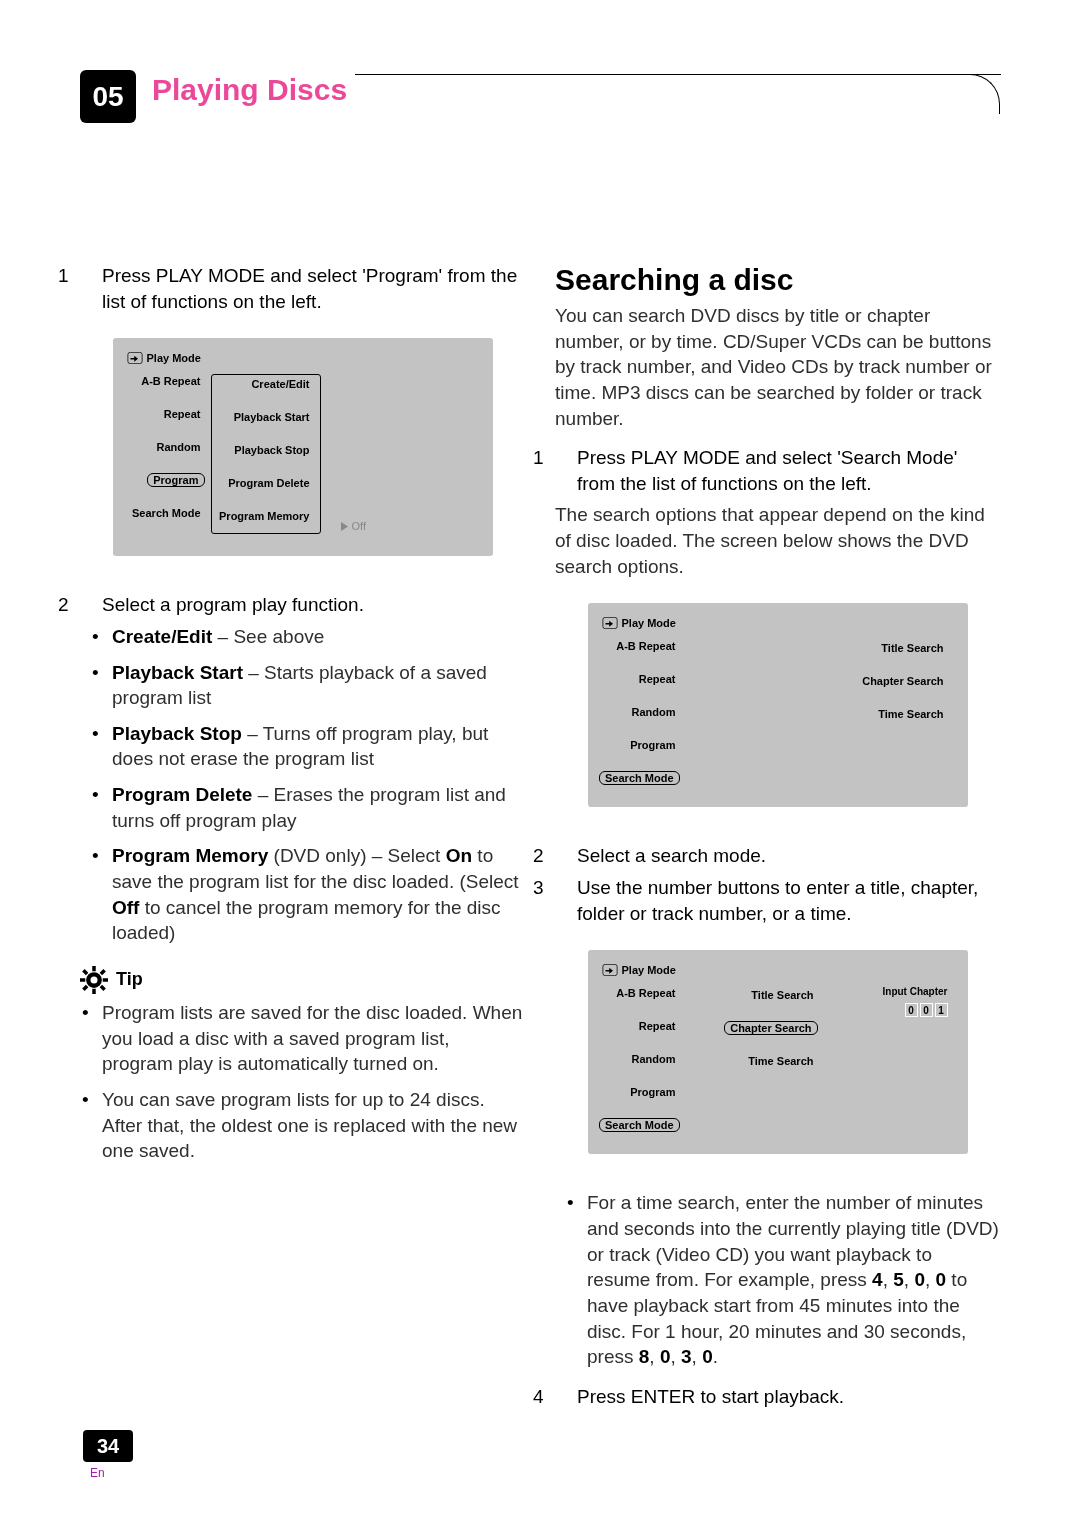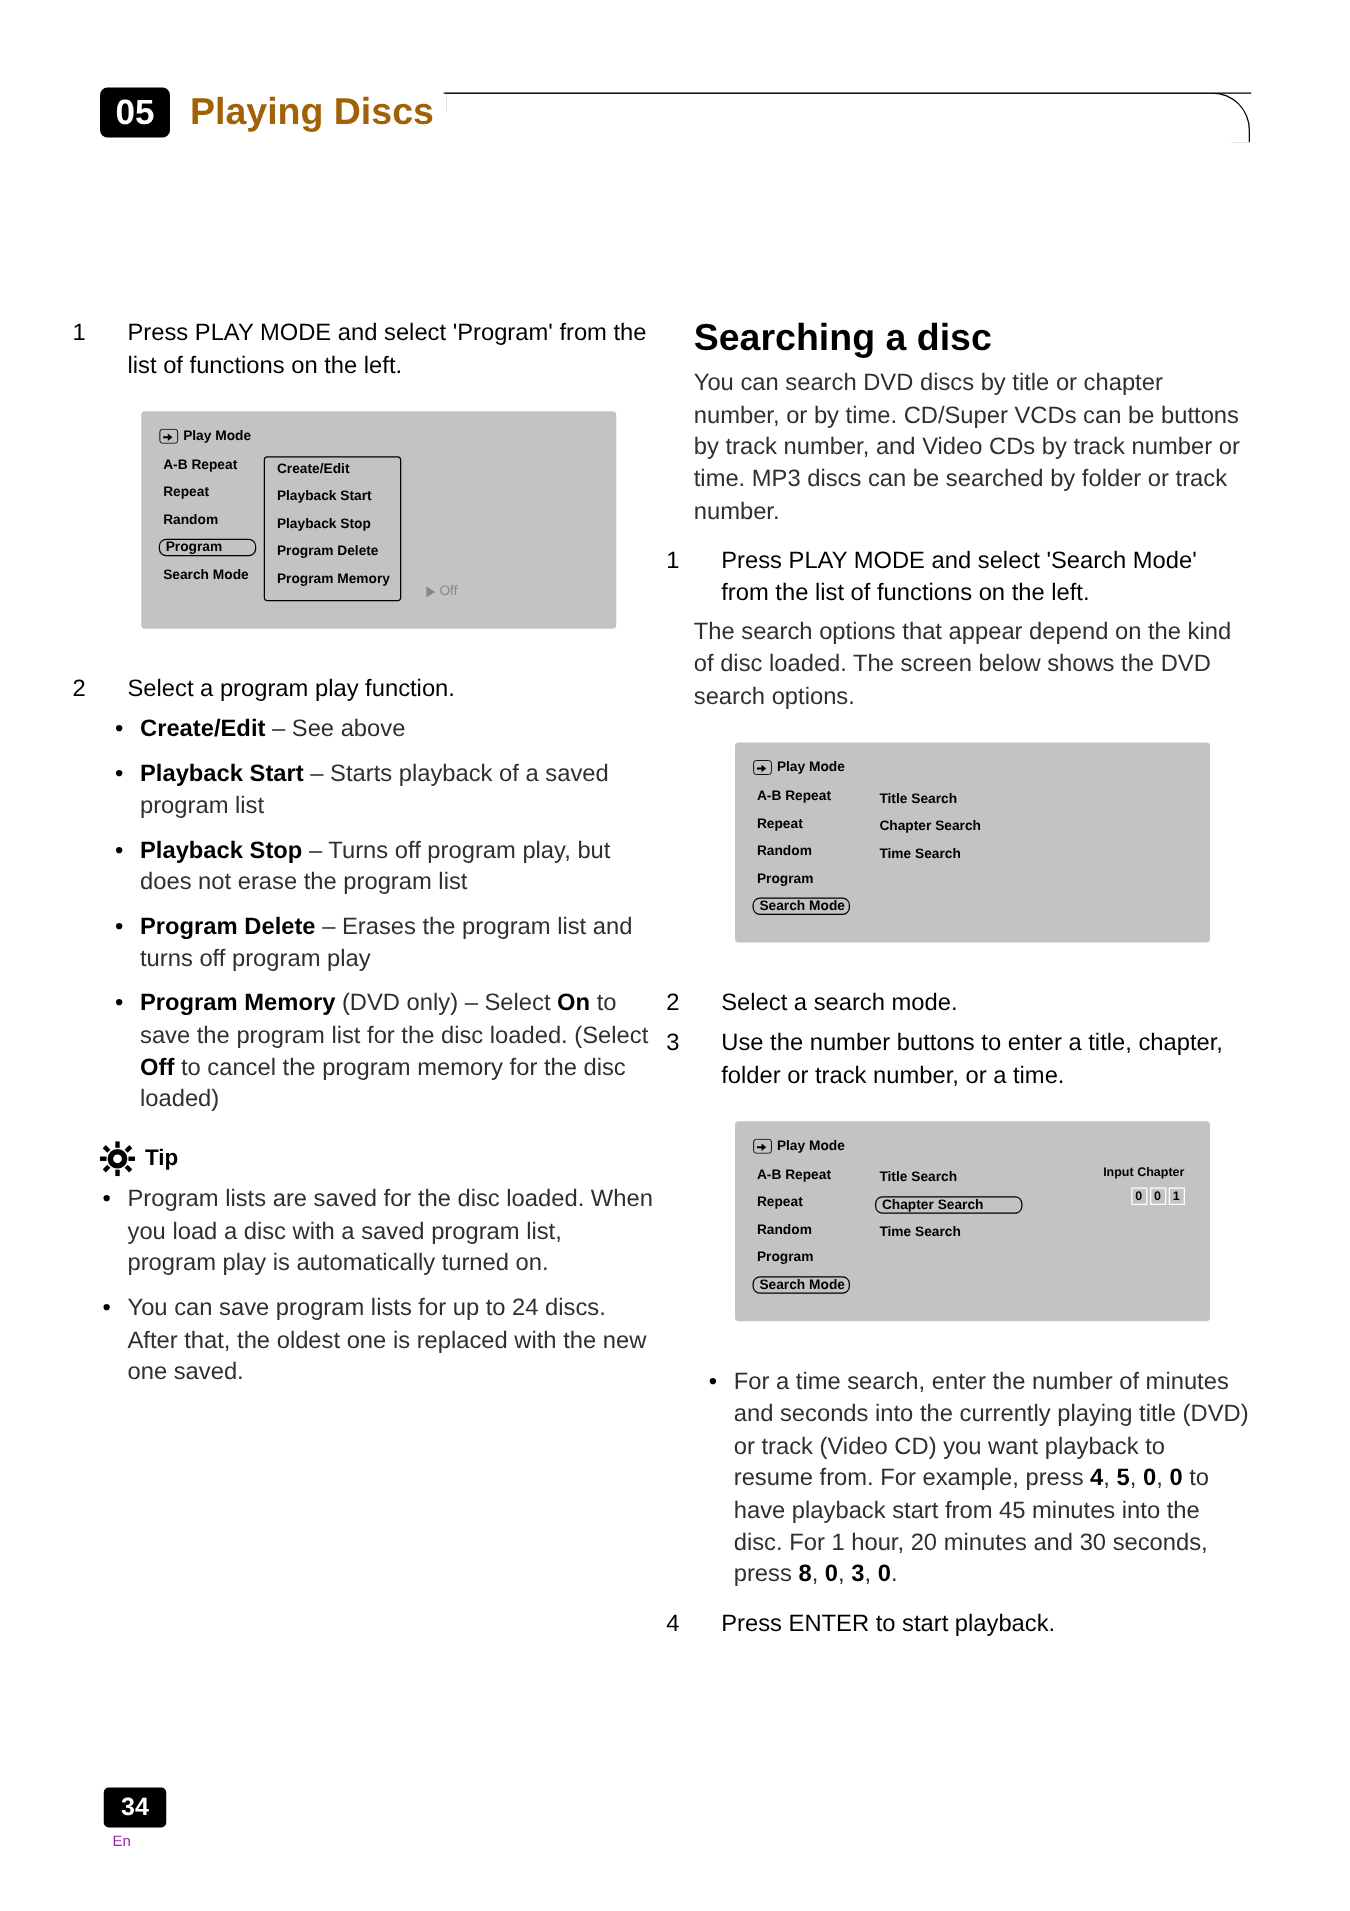--- a/index.html
+++ b/index.html
@@ -23,31 +23,31 @@
     display: flex;
     align-items: flex-start;
     margin-bottom: 140px;
   }
   .chapter-badge {
     background: #000;
     color: #fff;
     font-weight: bold;
     font-size: 28px;
     width: 56px;
-    height: 40px;
+    height: 53px;
     display: flex;
     align-items: center;
     justify-content: center;
     border-radius: 6px;
     margin-right: 8px;
   }
   .chapter-title {
     font-size: 30px;
     font-weight: bold;
-    color: #a16207;
+    color: #ec4899;
     line-height: 40px;
     padding: 0 10px 0 8px;
   }
   .header-rule {
     flex: 1;
     border: 1.5px solid #000;
     border-bottom: none;
     border-left: none;
     border-top-right-radius: 30px;
     height: 40px;
@@ -123,21 +123,21 @@
     color: #000;
   }
   .diagram .pm-head {
     display: flex;
     align-items: center;
     gap: 4px;
     font-size: 11px;
     margin-bottom: 10px;
   }
   .diagram .cols { display: flex; gap: 6px; }
-  .diagram .left-list, .diagram .right-list { display: flex; flex-direction: column; gap: 8px; }
+  .diagram .left-list, .diagram .right-list { display: flex; flex-direction: column; gap: 19px; align-items: flex-end; }
   .diagram .left-list { width: 78px; }
   .diagram .right-list { width: 110px; border-left: 1px solid #000; border-right: 1px solid #000; padding: 2px 6px 10px 6px; border-radius: 3px; border-top: 1px solid #000; border-bottom: 1px solid #000;}
   .diagram .right-open { border: none; padding-left: 14px; width: auto; flex:1;}
   .diagram .item { padding: 1px 4px; white-space: nowrap;}
   .diagram .item.selected {
     border: 1px solid #000;
     border-radius: 6px;
     padding: 0px 5px;
   }
   .diagram .memrow { display:flex; align-items:center; gap:10px;}

